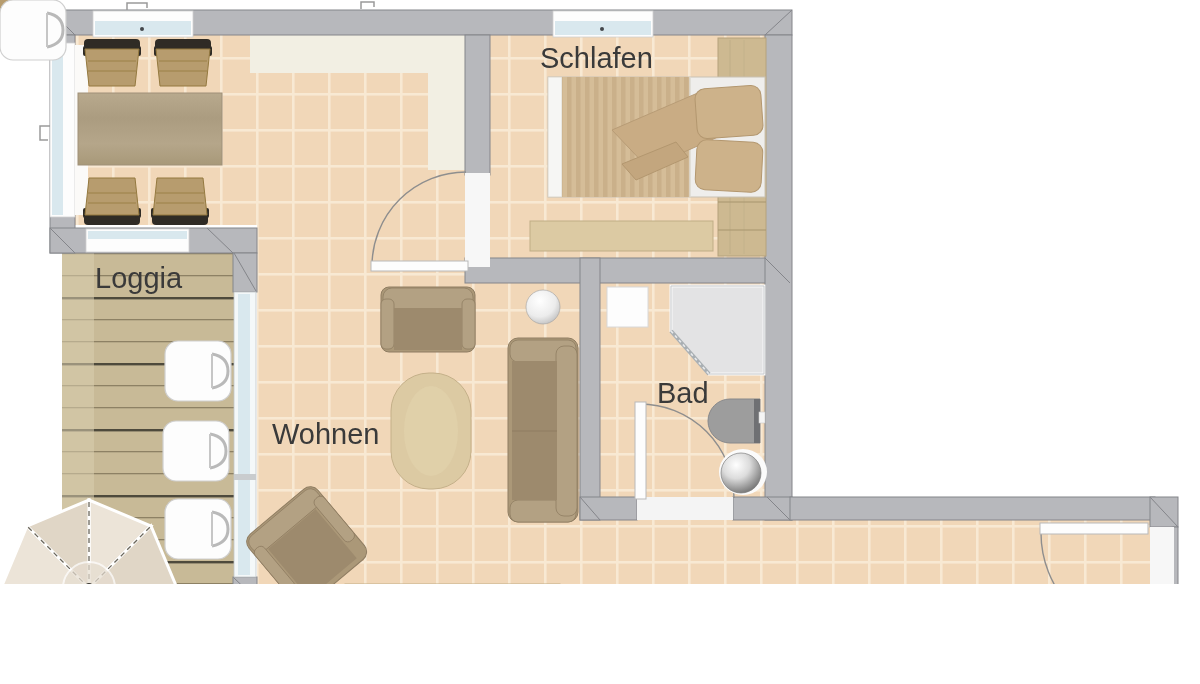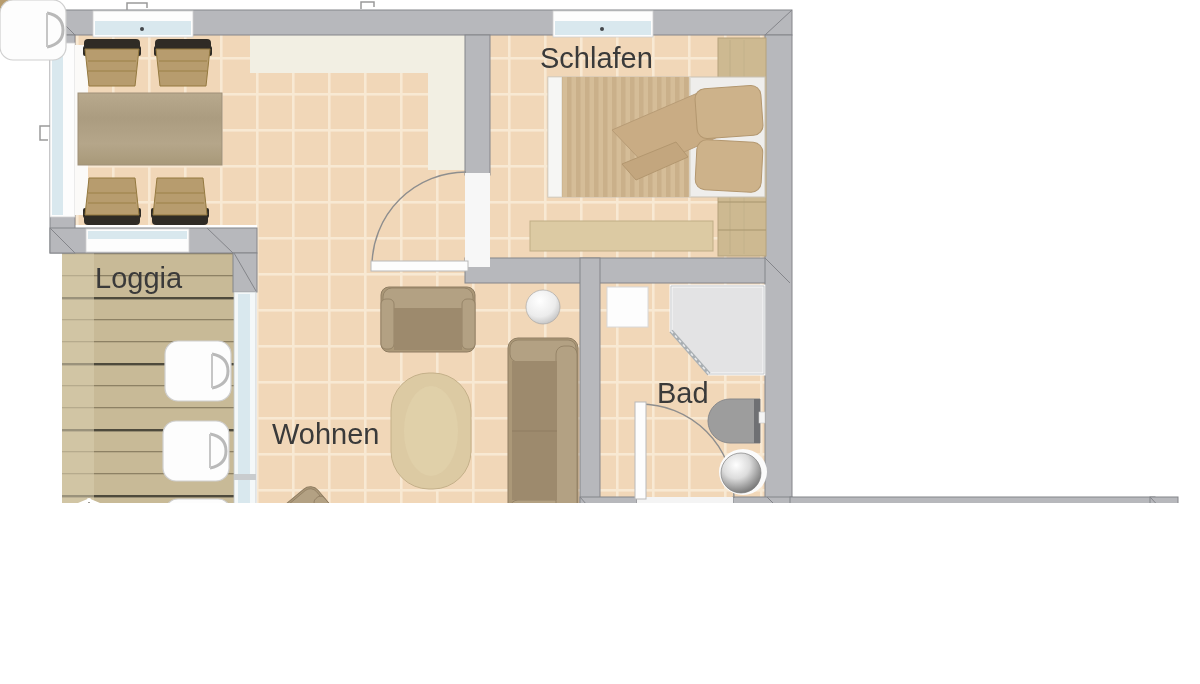--- a/index.html
+++ b/index.html
@@ -1,16 +1,16 @@
 <!DOCTYPE html>
 <html style="--outside: #ffffff; --wall: #b7b8bc; --wall_outline: #84858a; --tile: #f1d7b8; --grout: #f8e9d3; --cream_floor: #f2efe3; --deck: #c8ba97; --deck_line_dark: #4e4a3c; --deck_line: #8d8164; --glass: #d9e8ee; --sofa: #ab9878; --sofa_light: #b3a183; --sofa_seat: #9d8a6d; --wood_table: #b2a387; --wood_light: #dccaa3; --wood_mid: #cdb991; --bed_stripe_a: #d5bd98; --bed_stripe_b: #cab08a; --chair_seat: #b79c6e; --chair_frame: #2f2b25; --fixture_gray: #9d9d9d; --shower_fill: #e3e3e4; --text: #3a3a3a;"><head>
 <meta charset="utf-8">
 <style>
   html,body{margin:0;padding:0;background:#fff;}
-  .plan-wrap{width:1200px;height:503px;position:relative;background:var(--outside,#fff);
+  .plan-wrap{width:1200px;height:584px;position:relative;background:var(--outside,#fff);
              font-family:"Liberation Sans", sans-serif;}
   svg{display:block;}
   .wall{fill:var(--wall);stroke:var(--wall_outline);stroke-width:1;}
   .miter{stroke:var(--wall_outline);stroke-width:1;fill:none;}
   .room-label{font-family:"Liberation Sans", sans-serif;font-size:29px;fill:var(--text);}
   .white-leaf{fill:#fdfdfd;stroke:#b9b9b9;stroke-width:1;}
   .swing{fill:none;stroke:#8e8e8e;stroke-width:1.4;}
   .glassblue{fill:var(--glass);}
 </style>
 </head>

